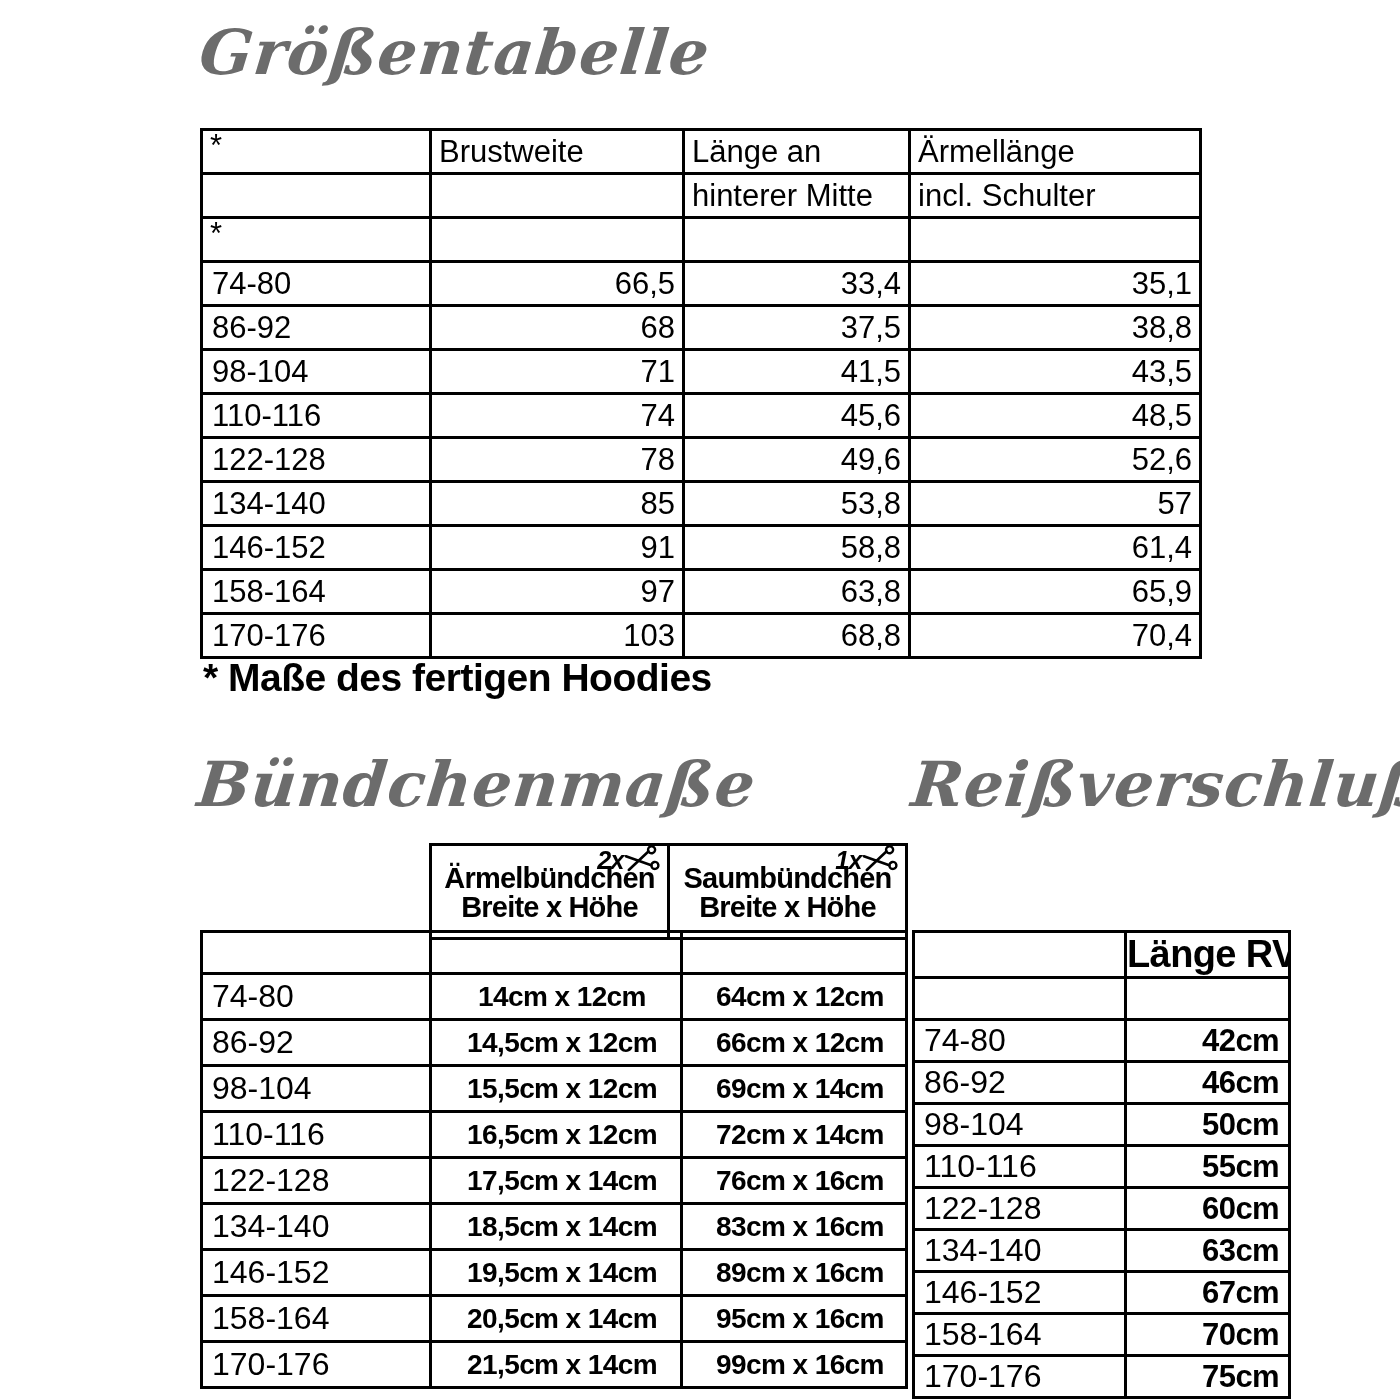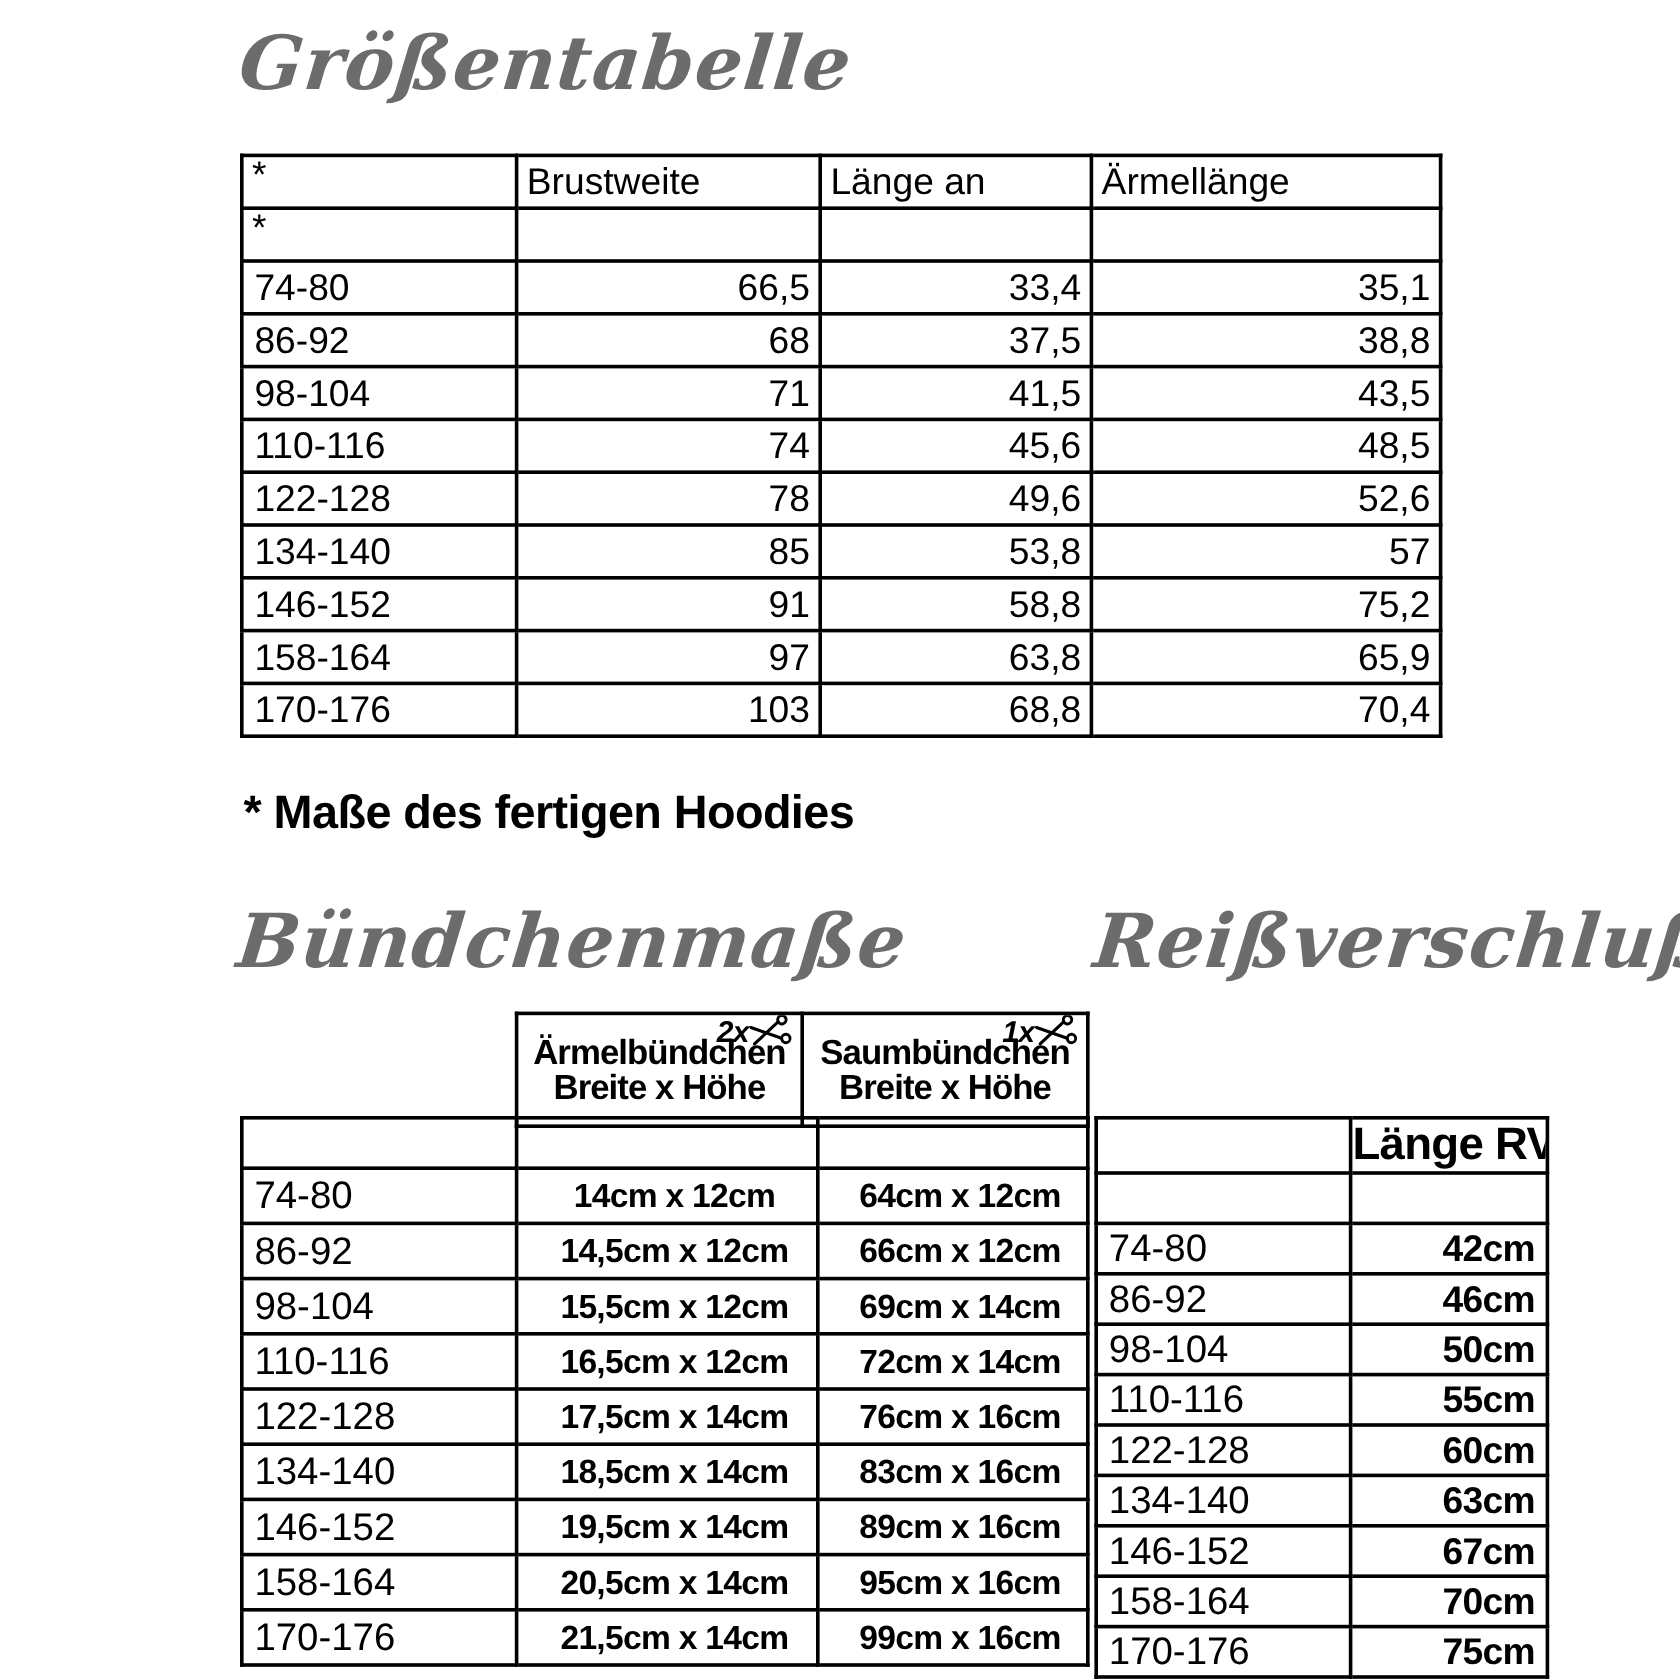--- a/index.html
+++ b/index.html
@@ -97,20 +97,26 @@
         <col style="width:291px">
     </colgroup>
     <thead>
       <tr>
         <td class="hdr ast">*</td>
         <td class="hdr">Brustweite</td>
         <td class="hdr">Länge an</td>
         <td class="hdr">Ärmellänge</td>
       </tr>
       <tr>
+        <td></td>
+        <td></td>
+        <td class="hdr">hinterer Mitte</td>
+        <td class="hdr">incl. Schulter</td>
+      </tr>
+      <tr>
         <td class="hdr ast">*</td>
         <td></td>
         <td></td>
         <td></td>
       </tr>
     </thead>
     <tbody>
         <tr>
           <td class="lbl">74-80</td>
           <td class="num">66,5</td>
@@ -144,21 +150,21 @@
         <tr>
           <td class="lbl">134-140</td>
           <td class="num">85</td>
           <td class="num">53,8</td>
           <td class="num">57</td>
         </tr>
         <tr>
           <td class="lbl">146-152</td>
           <td class="num">91</td>
           <td class="num">58,8</td>
-          <td class="num">75,2</td>
+          <td class="num">61,4</td>
         </tr>
         <tr>
           <td class="lbl">158-164</td>
           <td class="num">97</td>
           <td class="num">63,8</td>
           <td class="num">65,9</td>
         </tr>
         <tr>
           <td class="lbl">170-176</td>
           <td class="num">103</td>

